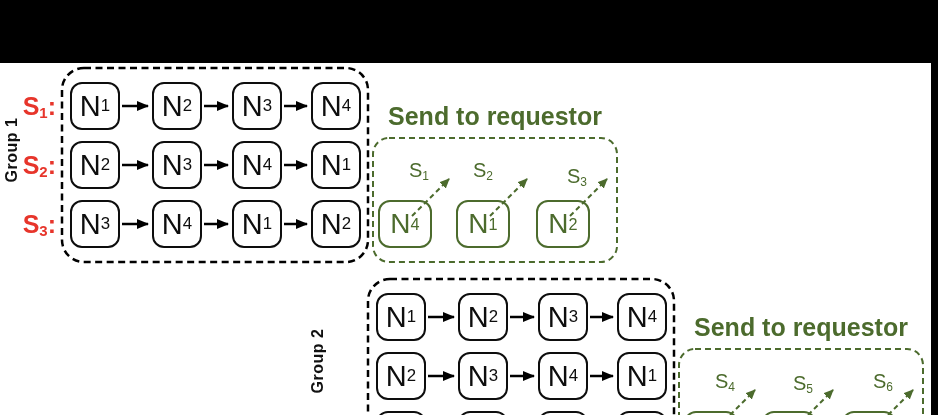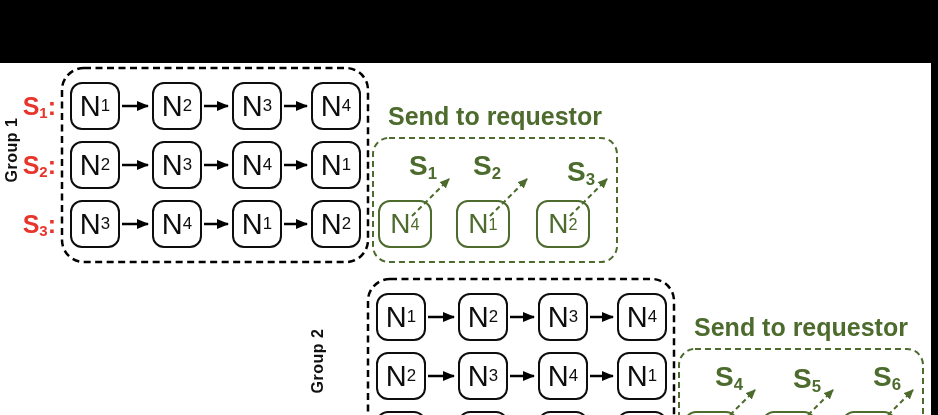--- a/index.html
+++ b/index.html
@@ -29,21 +29,21 @@
   }
   .seq-label sub{font-size:.6em;vertical-align:-0.22em;}
   .group-label{
     font-size:16px;font-weight:600;color:#111;text-align:center;line-height:22px;
     transform:rotate(-90deg);letter-spacing:.5px;white-space:nowrap;
   }
   .req-title{
     font-size:25px;font-weight:600;color:var(--green);text-align:center;line-height:30px;white-space:nowrap;
   }
   .req-seq{
-    font-size:28px;font-weight:700;color:var(--green);line-height:30px;white-space:nowrap;
+    font-size:20px;font-weight:400;color:var(--green);line-height:39px;white-space:nowrap;
   }
   .req-seq sub{font-size:.6em;vertical-align:-0.22em;}
 </style>
 </head>
 <body>
 
 <div class="canvas" style="--red: #e7352b; --green: #4c6b2d;">
   <div class="bar-top"></div>
   <div class="bar-right"></div>
 

